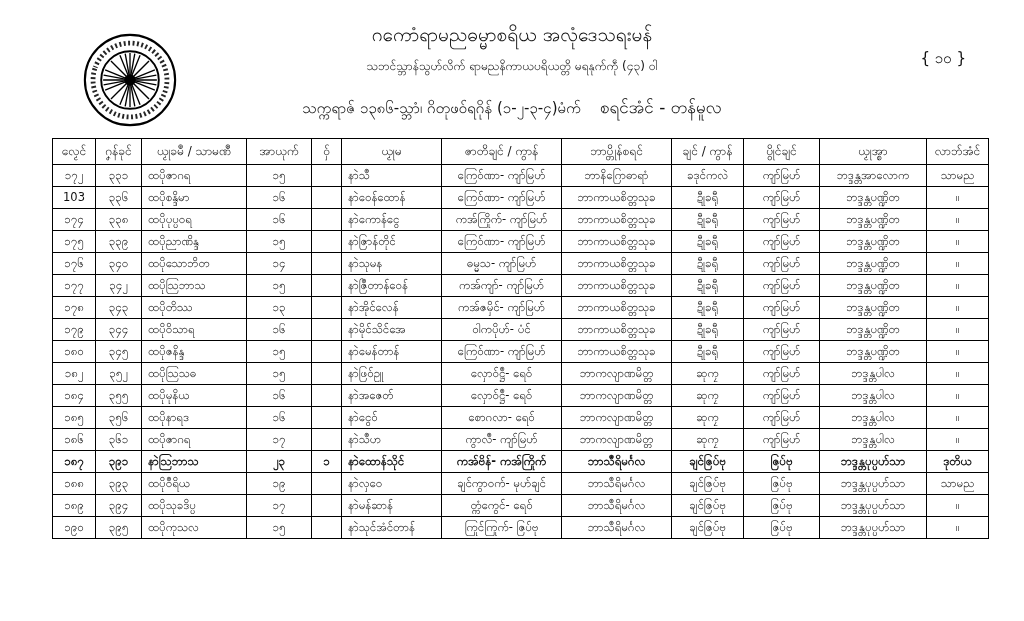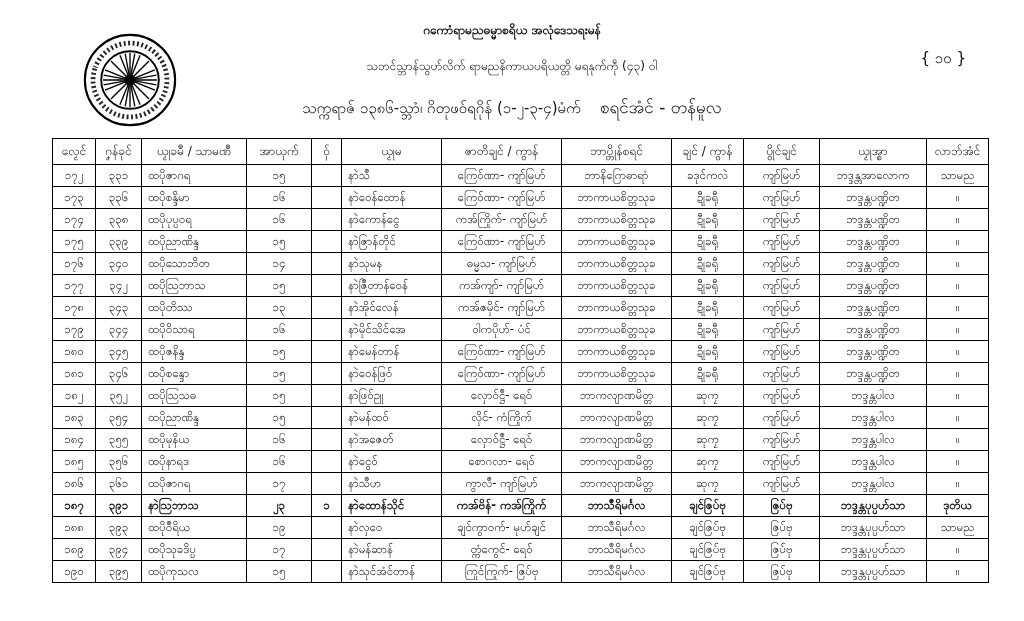--- a/index.html
+++ b/index.html
@@ -6,21 +6,21 @@
   .page{
     position:relative;
     width:1024px;height:621px;
     background:#ffffff;
     font-family:"DejaVu Sans","Liberation Sans",sans-serif;
     color:#111;
     overflow:hidden;
     margin:0 auto;
   }
   .hdr-line{position:absolute;left:0;right:0;text-align:center;white-space:nowrap;}
-  .hdr1{top:22px;font-size:12px;font-weight:bold;}
+  .hdr1{top:22px;font-size:19px;}
   .hdr2{top:58px;font-size:12px;}
   .hdr3{top:96px;font-size:15px;}
   .hdr3 .bold-part{font-weight:normal;font-size:17px;}
   .pagenum{position:absolute;top:48px;right:58px;font-size:15px;}
   .seal{position:absolute;left:82px;top:32px;width:96px;height:96px;}
   table.reg{
     position:absolute;left:52px;top:138px;
     border-collapse:collapse;table-layout:fixed;
     width:936px;
   }
@@ -120,21 +120,21 @@
           <td></td>
           <td class="al">နာဲသဳ</td>
           <td>ကြေဝ်ဏာ- ကျာ်မြဟ်</td>
           <td>ဘာနိဂြောဓာရာံ</td>
           <td>ခဒုင်ကလဲ</td>
           <td>ကျာ်မြဟ်</td>
           <td>ဘဒ္ဒန္တအာလောက</td>
           <td>သာမည</td>
         </tr>
         <tr>
-          <td>၁၇၃</td>
+          <td>103</td>
           <td>၃၃၆</td>
           <td class="al">ထပိုစန္ဒိမာ</td>
           <td>၁၆</td>
           <td></td>
           <td class="al">နာဲဝေန်ထောန်</td>
           <td>ကြေဝ်ဏာ- ကျာ်မြဟ်</td>
           <td>ဘာကာယစိတ္တသုခ</td>
           <td>ဍီုခရီု</td>
           <td>ကျာ်မြဟ်</td>
           <td>ဘဒ္ဒန္တပဏ္ဍိတ</td>
@@ -232,55 +232,27 @@
           <td></td>
           <td class="al">နာဲမေန်တာန်</td>
           <td>ကြေဝ်ဏာ- ကျာ်မြဟ်</td>
           <td>ဘာကာယစိတ္တသုခ</td>
           <td>ဍီုခရီု</td>
           <td>ကျာ်မြဟ်</td>
           <td>ဘဒ္ဒန္တပဏ္ဍိတ</td>
           <td>။</td>
         </tr>
         <tr>
-          <td>၁၈၁</td>
-          <td>၃၄၆</td>
-          <td class="al">ထပိုစန္ဒော</td>
-          <td>၁၅</td>
-          <td></td>
-          <td class="al">နာဲဝေန်ဖြဝ်</td>
-          <td>ကြေဝ်ဏာ- ကျာ်မြဟ်</td>
-          <td>ဘာကာယစိတ္တသုခ</td>
-          <td>ဍီုခရီု</td>
-          <td>ကျာ်မြဟ်</td>
-          <td>ဘဒ္ဒန္တပဏ္ဍိတ</td>
-          <td>။</td>
-        </tr>
-        <tr>
           <td>၁၈၂</td>
           <td>၃၅၂</td>
           <td class="al">ထပိုဩသဓ</td>
           <td>၁၅</td>
           <td></td>
           <td class="al">နာဲဖြဝ်ဥူ</td>
           <td>လှောဝ်ဋ္ဌဳ- ရေဝ်</td>
-          <td>ဘာကလျာဏမိတ္တ</td>
-          <td>ဆုကၠ</td>
-          <td>ကျာ်မြဟ်</td>
-          <td>ဘဒ္ဒန္တပါလ</td>
-          <td>။</td>
-        </tr>
-        <tr>
-          <td>၁၈၃</td>
-          <td>၃၅၄</td>
-          <td class="al">ထပိုညာဏိန္ဒ</td>
-          <td>၁၅</td>
-          <td></td>
-          <td class="al">နာဲမန်ထဝ်</td>
-          <td>လိုင်- ကံကြိုက်</td>
           <td>ဘာကလျာဏမိတ္တ</td>
           <td>ဆုကၠ</td>
           <td>ကျာ်မြဟ်</td>
           <td>ဘဒ္ဒန္တပါလ</td>
           <td>။</td>
         </tr>
         <tr>
           <td>၁၈၄</td>
           <td>၃၅၅</td>
           <td class="al">ထပိုမုနိယ</td>

